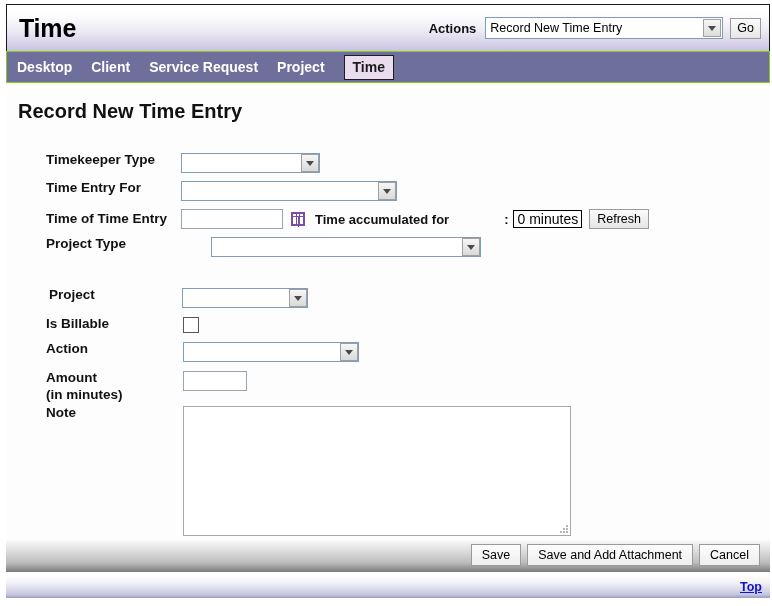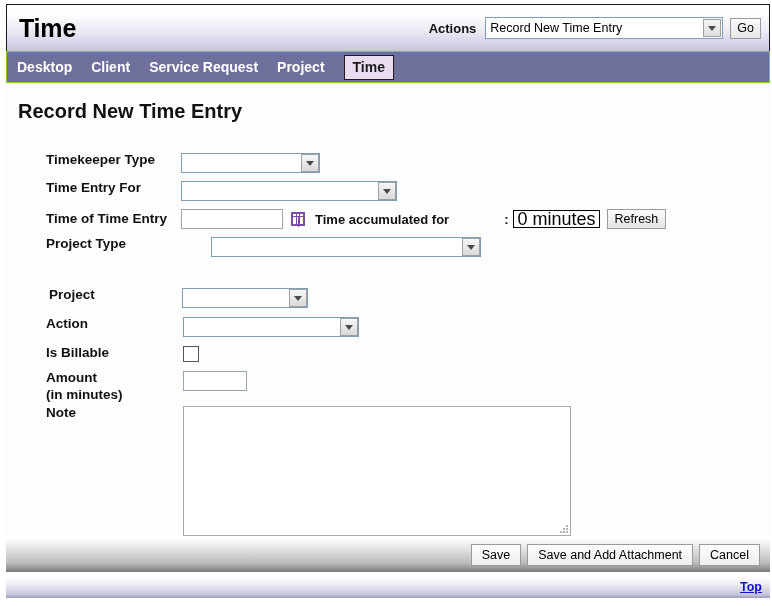--- a/index.html
+++ b/index.html
@@ -239,21 +239,21 @@
 
   .accum-text {
     font-size: 13px;
     font-weight: bold;
     color: #111;
   }
   .colon { font-size: 13px; font-weight: bold; color:#111; }
   .minutes-box {
     border: 1px solid #000000;
     background: #ffffff;
-    font-size: 18px;
+    font-size: 14px;
     color: #000;
     padding: 1px 3px;
     line-height: 14px;
     display: inline-block;
   }
   .refresh-btn {
     border: 1px solid #9a9a9a;
     background: linear-gradient(to bottom, #fbfbfb, #e4e4e4);
     font-size: 12.5px;
     color: #000;
@@ -412,34 +412,34 @@
         <div class="fld">
           <div class="sel" style="width:126px; margin-left:1px;">
             <span class="arrow-box">
                 <span class="chev"></span>
               </span>
           </div>
         </div>
       </div>
 
       <div class="row" style="margin-top:9px;">
+        <div class="lbl">Is Billable</div>
+        <div class="fld">
+          <div class="chkbox" style="margin-left:2px;"></div>
+        </div>
+      </div>
+
+      <div class="row" style="margin-top:9px;">
         <div class="lbl">Action</div>
         <div class="fld">
           <div class="sel" style="width:176px; margin-left:2px;">
             <span class="arrow-box">
                 <span class="chev"></span>
               </span>
           </div>
-        </div>
-      </div>
-
-      <div class="row" style="margin-top:9px;">
-        <div class="lbl">Is Billable</div>
-        <div class="fld">
-          <div class="chkbox" style="margin-left:2px;"></div>
         </div>
       </div>
 
       <div class="row" style="margin-top:9px;">
         <div class="lbl">
           <div>Amount</div>
           <div style="margin-top:3px;">(in minutes)</div>
         </div>
         <div class="fld">
           <div class="txt" style="width:64px; margin-left:2px;"></div>

